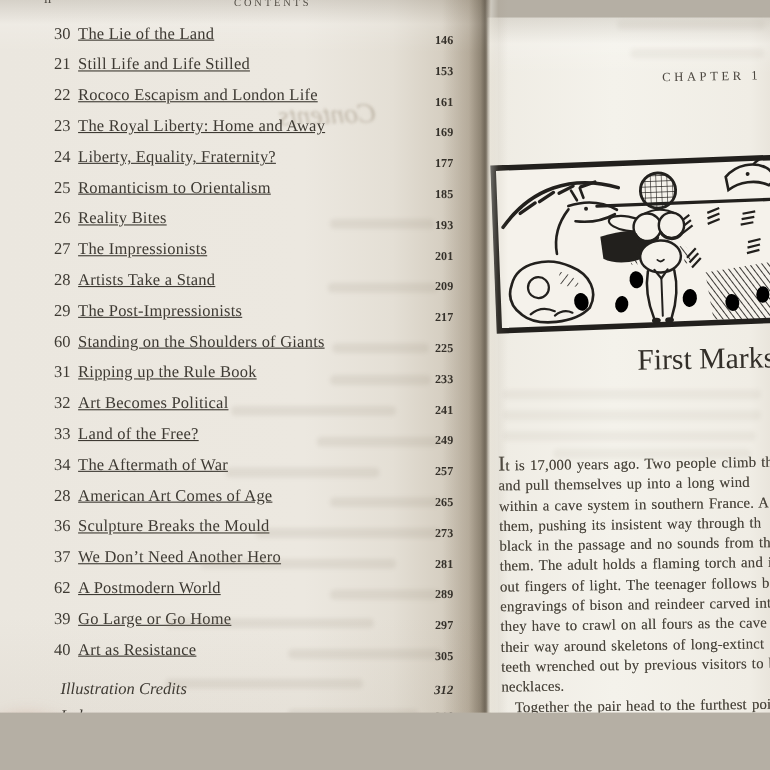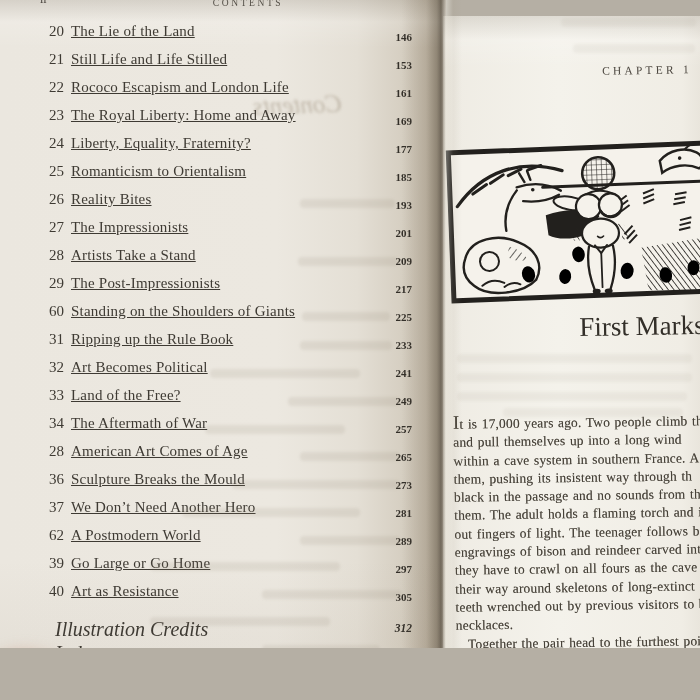--- a/index.html
+++ b/index.html
@@ -15,21 +15,21 @@
   .contents-header{position:absolute;left:208px;top:-2px;width:80px;text-align:center;
     font-size:9.5px;letter-spacing:2.6px;color:#544f47;}
   .toc{position:absolute;left:42px;top:22px;width:370px;}
   .trow{position:relative;height:28px;white-space:nowrap;}
   .tnum{display:inline-block;width:22px;text-align:right;margin-right:7px;
     font-size:15px;color:#3e3a33;}
   .ttitle{font-size:15px;color:#3e3a33;letter-spacing:.2px;text-decoration:underline;}
   .tpg{position:absolute;right:0;top:9px;font-size:11px;font-weight:bold;color:#332f29;}
   .back-matter{position:absolute;left:55px;top:618px;width:357px;}
   .brow{position:relative;height:24px;white-space:nowrap;}
-  .btitle{font-style:italic;font-size:20px;color:#3e3a33;}
+  .btitle{font-style:italic;font-size:15px;color:#3e3a33;}
   .bpg{position:absolute;right:0;top:4px;font-style:italic;font-weight:bold;font-size:11.5px;color:#332f29;}
   .ghost-contents{position:absolute;left:222px;top:92px;width:120px;font-size:25px;font-style:italic;
     color:rgba(158,146,128,.55);transform:scaleX(-1) rotate(2deg);filter:blur(1.5px);}
   .gbar{position:absolute;height:9px;border-radius:4px;background:#8a7f6d;opacity:.13;filter:blur(1.8px);}
 
   
   .gutter{position:absolute;left:402px;top:0;width:60px;height:700px;pointer-events:none;
     background:linear-gradient(90deg,rgba(140,128,108,0) 0%,rgba(140,128,108,.18) 40%,rgba(100,90,72,.42) 58%,rgba(66,58,45,.55) 65%,rgba(255,255,248,.35) 73%,rgba(160,150,132,.12) 85%,rgba(160,150,132,0) 100%);}
 
   
@@ -62,21 +62,21 @@
 </head>
 <body>
 
 <div class="photo">
 
   <div class="left-page">
     <div class="folio-frag">ii</div>
     <div class="contents-header">CONTENTS</div>
     <div class="ghost-contents">Contents</div>
     <div class="toc">
-        <div class="trow"><span class="tnum">20</span><span class="ttitle">The Lie of the Land</span><span class="tpg">146</span></div>
+        <div class="trow"><span class="tnum">30</span><span class="ttitle">The Lie of the Land</span><span class="tpg">146</span></div>
         <div class="trow"><span class="tnum">21</span><span class="ttitle">Still Life and Life Stilled</span><span class="tpg">153</span></div>
         <div class="trow"><span class="tnum">22</span><span class="ttitle">Rococo Escapism and London Life</span><span class="tpg">161</span></div>
         <div class="trow"><span class="tnum">23</span><span class="ttitle">The Royal Liberty: Home and Away</span><span class="tpg">169</span></div>
         <div class="trow"><span class="tnum">24</span><span class="ttitle">Liberty, Equality, Fraternity?</span><span class="tpg">177</span></div>
         <div class="trow"><span class="tnum">25</span><span class="ttitle">Romanticism to Orientalism</span><span class="tpg">185</span></div>
         <div class="trow"><span class="tnum">26</span><span class="ttitle">Reality Bites</span><span class="tpg">193</span></div>
         <div class="trow"><span class="tnum">27</span><span class="ttitle">The Impressionists</span><span class="tpg">201</span></div>
         <div class="trow"><span class="tnum">28</span><span class="ttitle">Artists Take a Stand</span><span class="tpg">209</span></div>
         <div class="trow"><span class="tnum">29</span><span class="ttitle">The Post-Impressionists</span><span class="tpg">217</span></div>
         <div class="trow"><span class="tnum">60</span><span class="ttitle">Standing on the Shoulders of Giants</span><span class="tpg">225</span></div>

